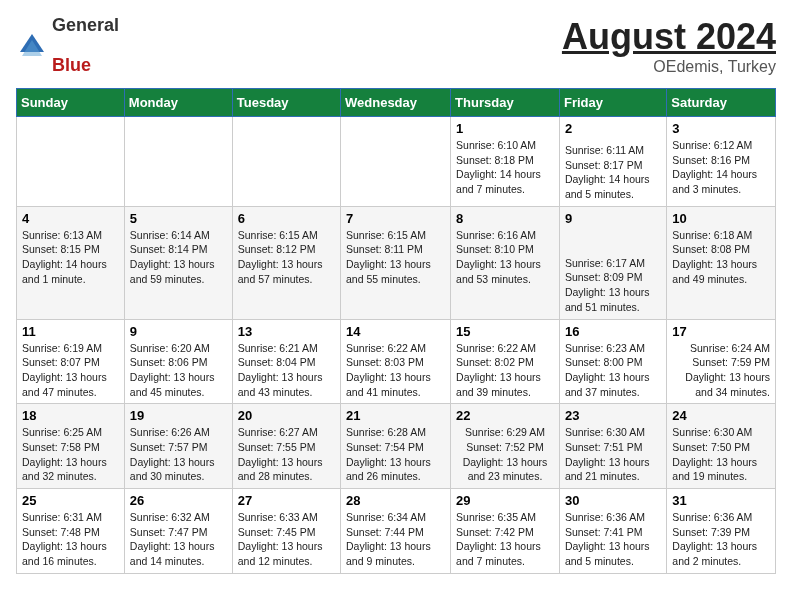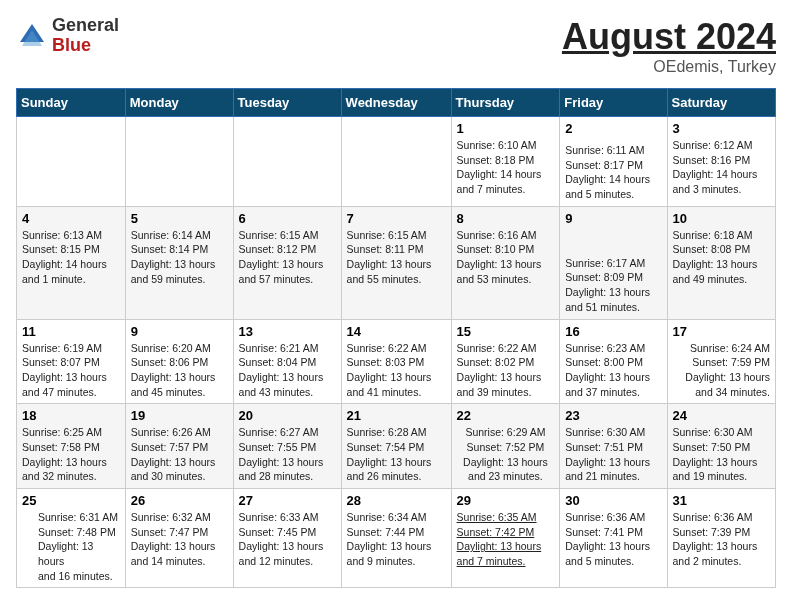--- a/index.html
+++ b/index.html
@@ -17,20 +17,21 @@
       margin-bottom: 12px;
     }
     .logo {
       display: flex;
       align-items: center;
     }
     .logo-text {
       display: flex;
       flex-direction: column;
       line-height: 1.1;
+      gap: 20px;
     }
     .logo-general {
       font-size: 18px;
       font-weight: bold;
       color: #333;
     }
     .logo-blue {
       font-size: 18px;
       font-weight: bold;
       color: #b91c1c;
@@ -52,21 +53,21 @@
     .title-location {
       font-size: 16px;
       color: #555;
     }
     .calendar {
       width: 100%;
       border-collapse: collapse;
       font-size: 11px;
     }
     .calendar thead tr th {
-      background: #0c4a6e;
+      background: #15803d;
       color: #fff;
       padding: 6px 4px;
       text-align: left;
       font-size: 13px;
       border: 1px solid #2e6db4;
     }
     .calendar tbody tr td {
       border: 1px solid #ccc;
       vertical-align: top;
       padding: 4px 5px;
@@ -304,21 +305,21 @@
           <span class="day-num">24</span>
           <div class="day-info" style="white-space: pre-line;">Sunrise: 6:30 AM
 Sunset: 7:50 PM
 Daylight: 13 hours
 and 19 minutes.</div>
         </td>
       </tr>
       <tr>
         <td>
           <span class="day-num">25</span>
-          <div class="day-info" style="white-space: pre-line; margin-left: 16px;">Sunrise: 6:31 AM
+          <div class="day-info" style="white-space: pre-line;">Sunrise: 6:31 AM
 Sunset: 7:48 PM
 Daylight: 13 hours
 and 16 minutes.</div>
         </td>
         <td>
           <span class="day-num">26</span>
           <div class="day-info" style="white-space: pre-line;">Sunrise: 6:32 AM
 Sunset: 7:47 PM
 Daylight: 13 hours
 and 14 minutes.</div>
@@ -332,21 +333,21 @@
         </td>
         <td>
           <span class="day-num">28</span>
           <div class="day-info" style="white-space: pre-line;">Sunrise: 6:34 AM
 Sunset: 7:44 PM
 Daylight: 13 hours
 and 9 minutes.</div>
         </td>
         <td>
           <span class="day-num">29</span>
-          <div class="day-info" style="white-space: pre-line; text-decoration: underline;">Sunrise: 6:35 AM
+          <div class="day-info" style="white-space: pre-line;">Sunrise: 6:35 AM
 Sunset: 7:42 PM
 Daylight: 13 hours
 and 7 minutes.</div>
         </td>
         <td>
           <span class="day-num">30</span>
           <div class="day-info" style="white-space: pre-line;">Sunrise: 6:36 AM
 Sunset: 7:41 PM
 Daylight: 13 hours
 and 5 minutes.</div>

